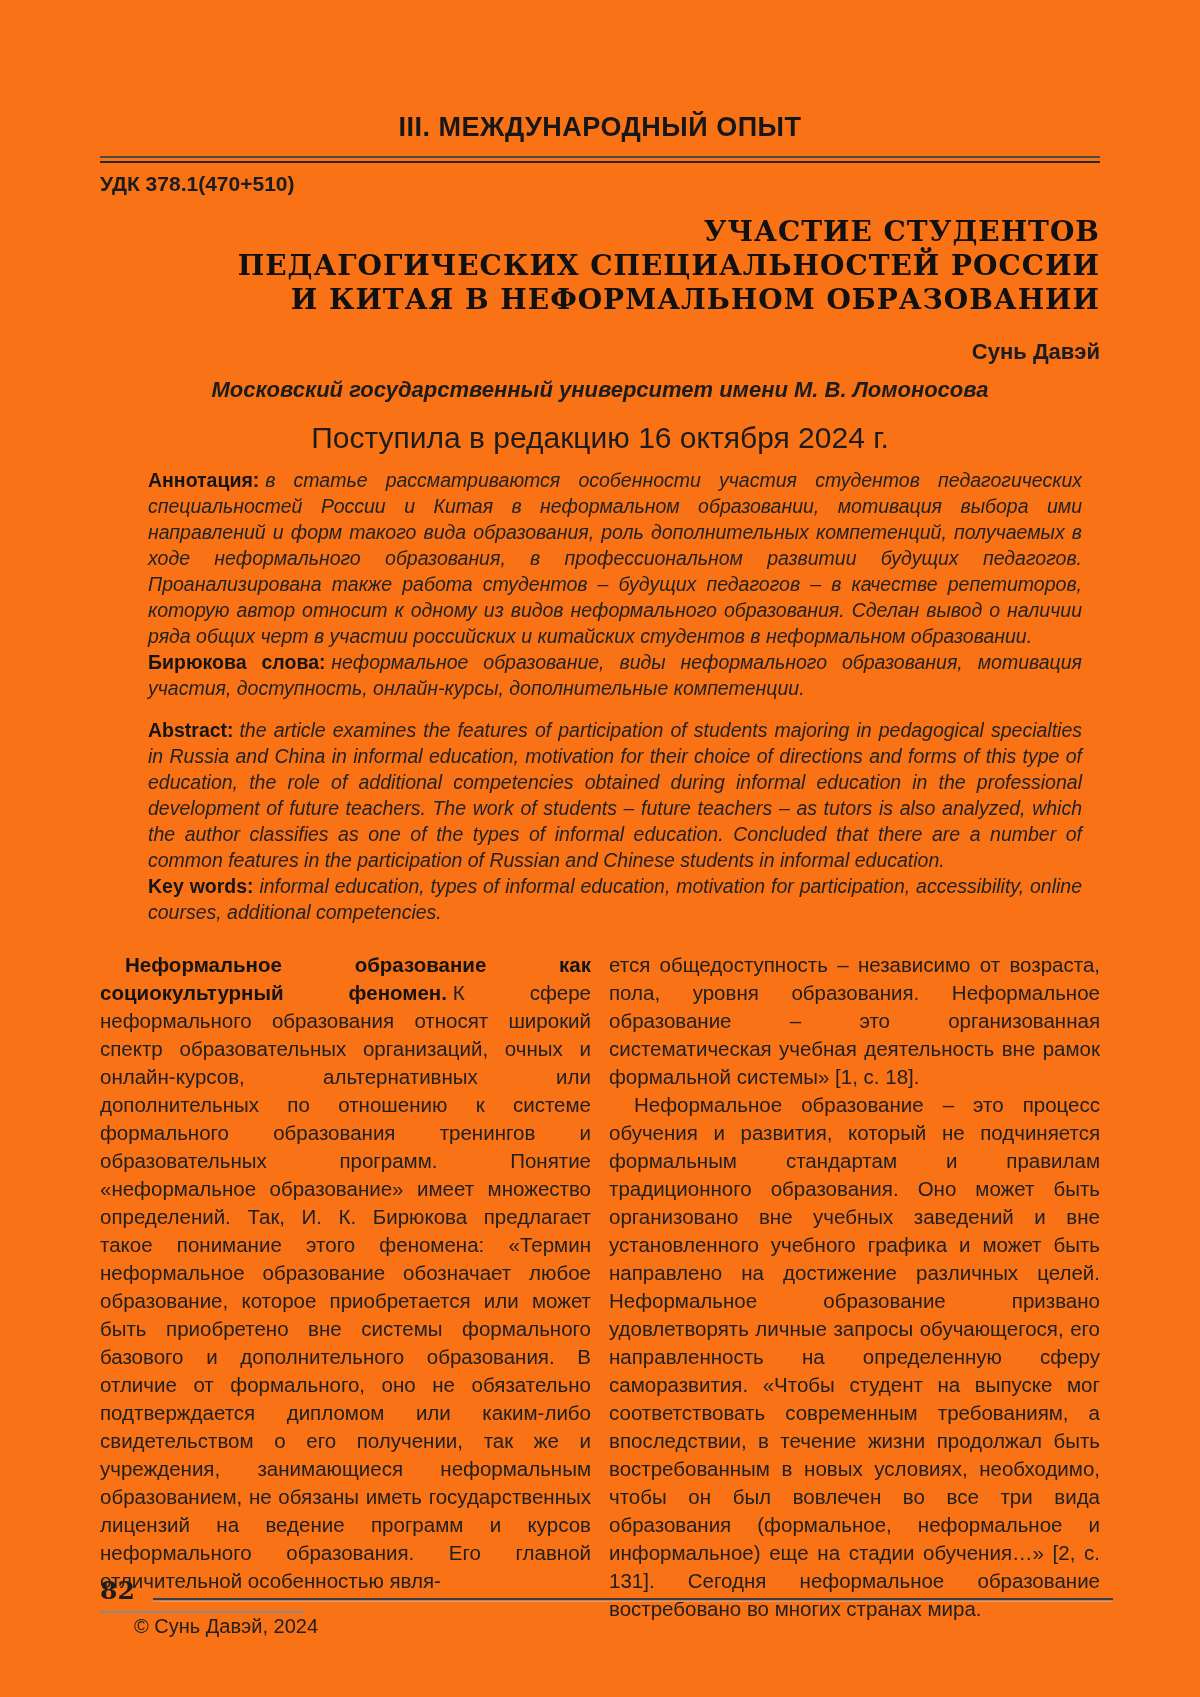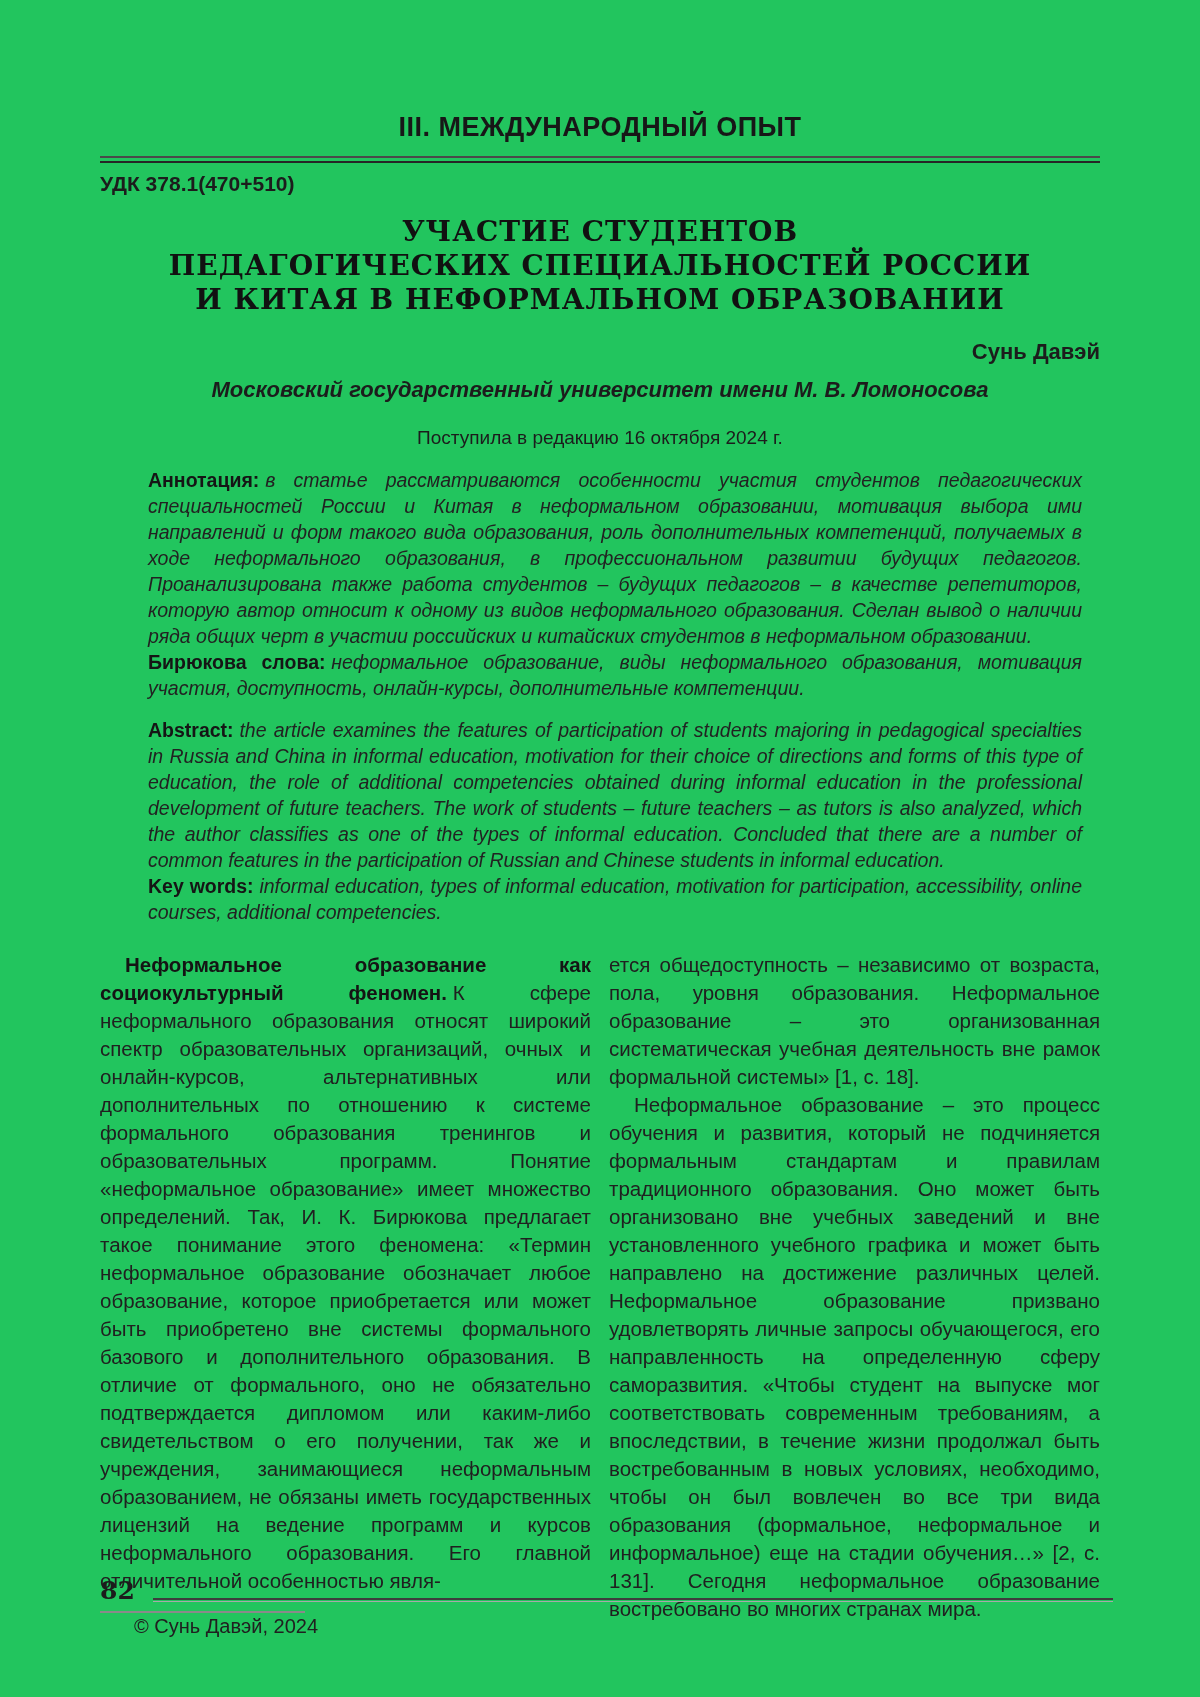--- a/index.html
+++ b/index.html
@@ -4,21 +4,21 @@
 <style>
   html, body {
     margin: 0;
     padding: 0;
     background: #ffffff;
   }
   .page {
     position: relative;
     width: 1200px;
     height: 1697px;
-    background: #22c55e;
+    background: #f97316;
     overflow: hidden;
     color: #1c1c1c;
     font-family: "Liberation Sans", sans-serif;
     box-sizing: border-box;
     padding: 112px 100px 0 100px;
   }
 
   .section-header {
     text-align: center;
     font-weight: bold;
@@ -37,21 +37,21 @@
 
   .udc {
     margin-top: 8px;
     font-weight: bold;
     font-size: 21px;
     line-height: 26px;
   }
 
   .article-title {
     margin-top: 18px;
-    text-align: center;
+    text-align: right;
     font-family: "DejaVu Serif", serif;
     font-weight: bold;
     font-size: 28px;
     line-height: 34px;
     letter-spacing: 1px;
     color: #111;
   }
 
   .author {
     margin-top: 22px;
@@ -66,21 +66,21 @@
     text-align: center;
     font-weight: bold;
     font-style: italic;
     font-size: 22px;
     line-height: 26px;
   }
 
   .received {
     margin-top: 22px;
     text-align: center;
-    font-size: 19px;
+    font-size: 30px;
     line-height: 26px;
   }
 
   .abstract-block {
     margin: 16px 18px 0 48px;
     font-size: 19.5px;
     line-height: 26px;
     text-align: justify;
   }
   .abstract-block p {

